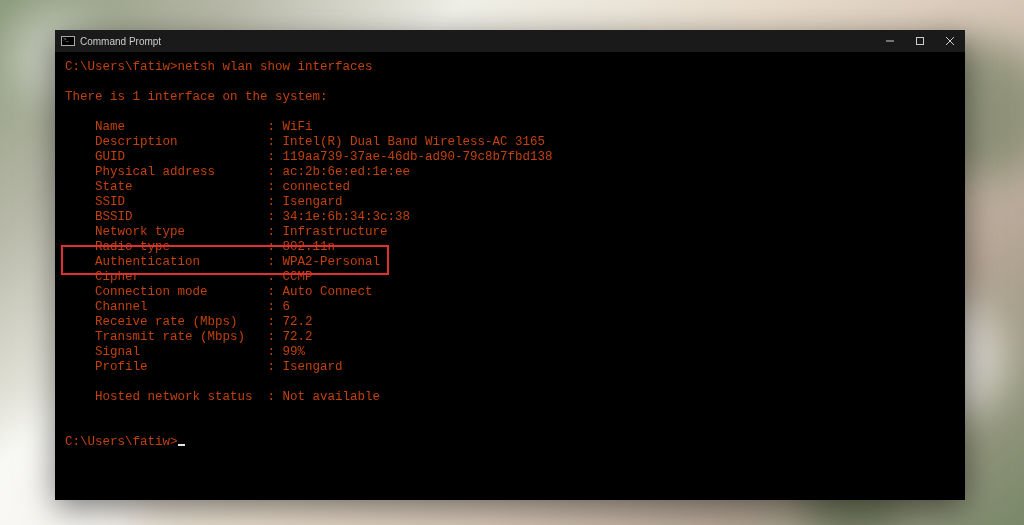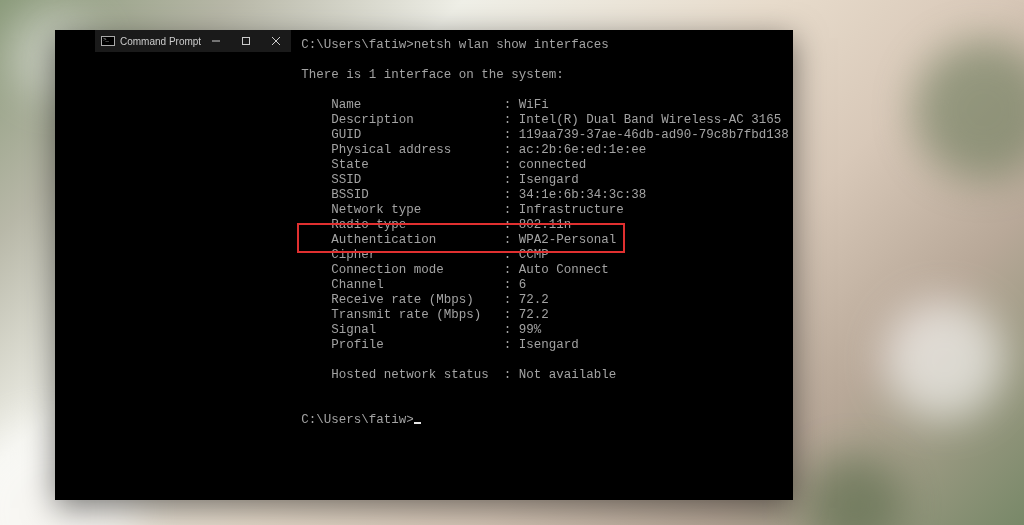--- a/index.html
+++ b/index.html
@@ -14,27 +14,26 @@
   .b1 { width: 180px; height: 180px; background: #fff; top: 420px; left: -40px; }
   .b2 { width: 140px; height: 140px; background: #6a7a5a; top: 40px; right: -30px; }
   .b3 { width: 120px; height: 120px; background: #fff; top: 300px; right: 20px; }
   .b4 { width: 100px; height: 100px; background: #5a6a4a; bottom: -30px; right: 120px; }
   .b5 { width: 90px; height: 90px; background: #fff; top: 10px; left: 10px; opacity:0.4 }
 
   .window {
     position: absolute;
     top: 30px;
     left: 55px;
-    width: 738px;
+    width: 910px;
     height: 470px;
     background: #000;
     box-shadow: 0 8px 30px rgba(0,0,0,0.5);
     display: flex;
-    flex-direction: row;
-    padding-left: 40px;
+    flex-direction: column;
   }
   .titlebar {
     height: 22px;
     background: #1a1a1a;
     display: flex;
     align-items: center;
     color: #ccc;
     font-size: 10px;
     user-select: none;
   }
@@ -57,21 +56,21 @@
   .winbtn {
     width: 30px; height: 22px;
     display: flex; align-items: center; justify-content: center;
     color: #ccc; font-size: 11px;
   }
   .winbtn svg { width: 10px; height: 10px; }
 
   .terminal {
     flex: 1;
     padding: 8px 10px 4px 10px;
-    color: #a3a3a3;
+    color: #c2410c;
     font-family: Consolas, "Courier New", monospace;
     font-size: 12.5px;
     line-height: 15px;
     white-space: pre;
     overflow: hidden;
     position: relative;
   }
   .prompt-line { display: inline; }
   .cursor {
     display: inline-block;

